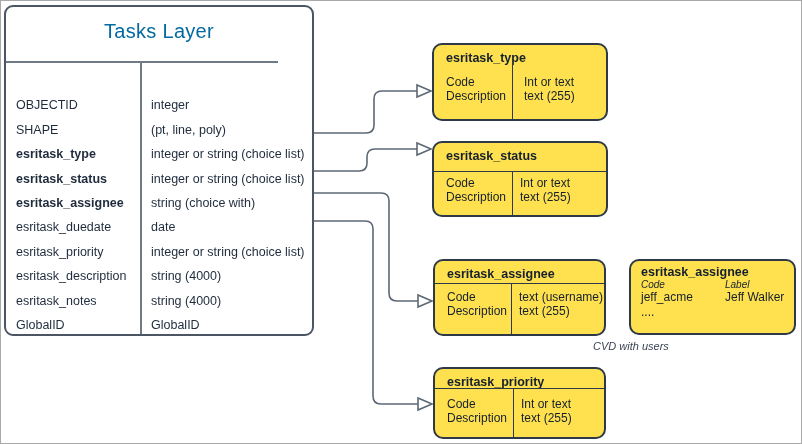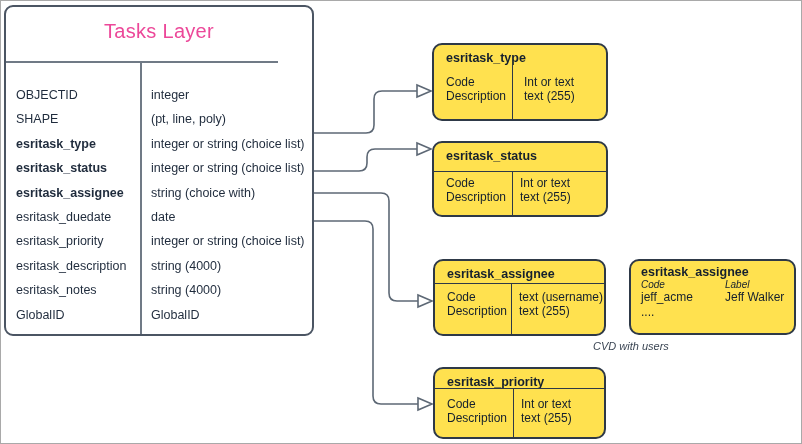--- a/index.html
+++ b/index.html
@@ -8,32 +8,32 @@
     border:1px solid #a9a9a9; background:#ffffff; overflow:hidden;
     font-family:"Liberation Sans", sans-serif; color:#1f2b3c;
   }
   
   .tasks-box{
     position:absolute; left:3px; top:4px; width:310px; height:331px;
     border:2px solid #4b5563; border-radius:9px; background:#fff; box-sizing:border-box;
   }
   .tasks-title{
     position:absolute; left:0; top:13px; width:100%; text-align:center;
-    font-size:20px; letter-spacing:.3px; color:#ec4899;
+    font-size:20px; letter-spacing:.3px; color:#0369a1;
   }
   .tasks-title-sep{
     position:absolute; left:0; top:54px; width:272px; height:0;
     border-top:2px solid #707a86;
   }
   .tasks-vline{
     position:absolute; left:134px; top:54px; bottom:0; width:0;
     border-left:2px solid #707a86;
   }
   .tasks-rows{ position:absolute; left:0; top:81px; right:0; }
-  .t-row{ display:flex; height:24.4px; align-items:flex-start; font-size:12.5px; }
+  .t-row{ display:flex; height:24.4px; align-items:flex-end; font-size:12.5px; }
   .t-row.bold .t-cell.name{ font-weight:bold; }
   .t-cell.name{ width:126px; padding-left:10px; flex:none; }
   .t-cell.type{ padding-left:9px; }
   
   svg.wires{ position:absolute; left:0; top:0; z-index:1; }
   .domain-box, .cvd-box{ z-index:2; }
   
   .domain-box{
     position:absolute; background:#ffe14f; border:2px solid #2e3947;
     border-radius:10px; box-sizing:border-box;

